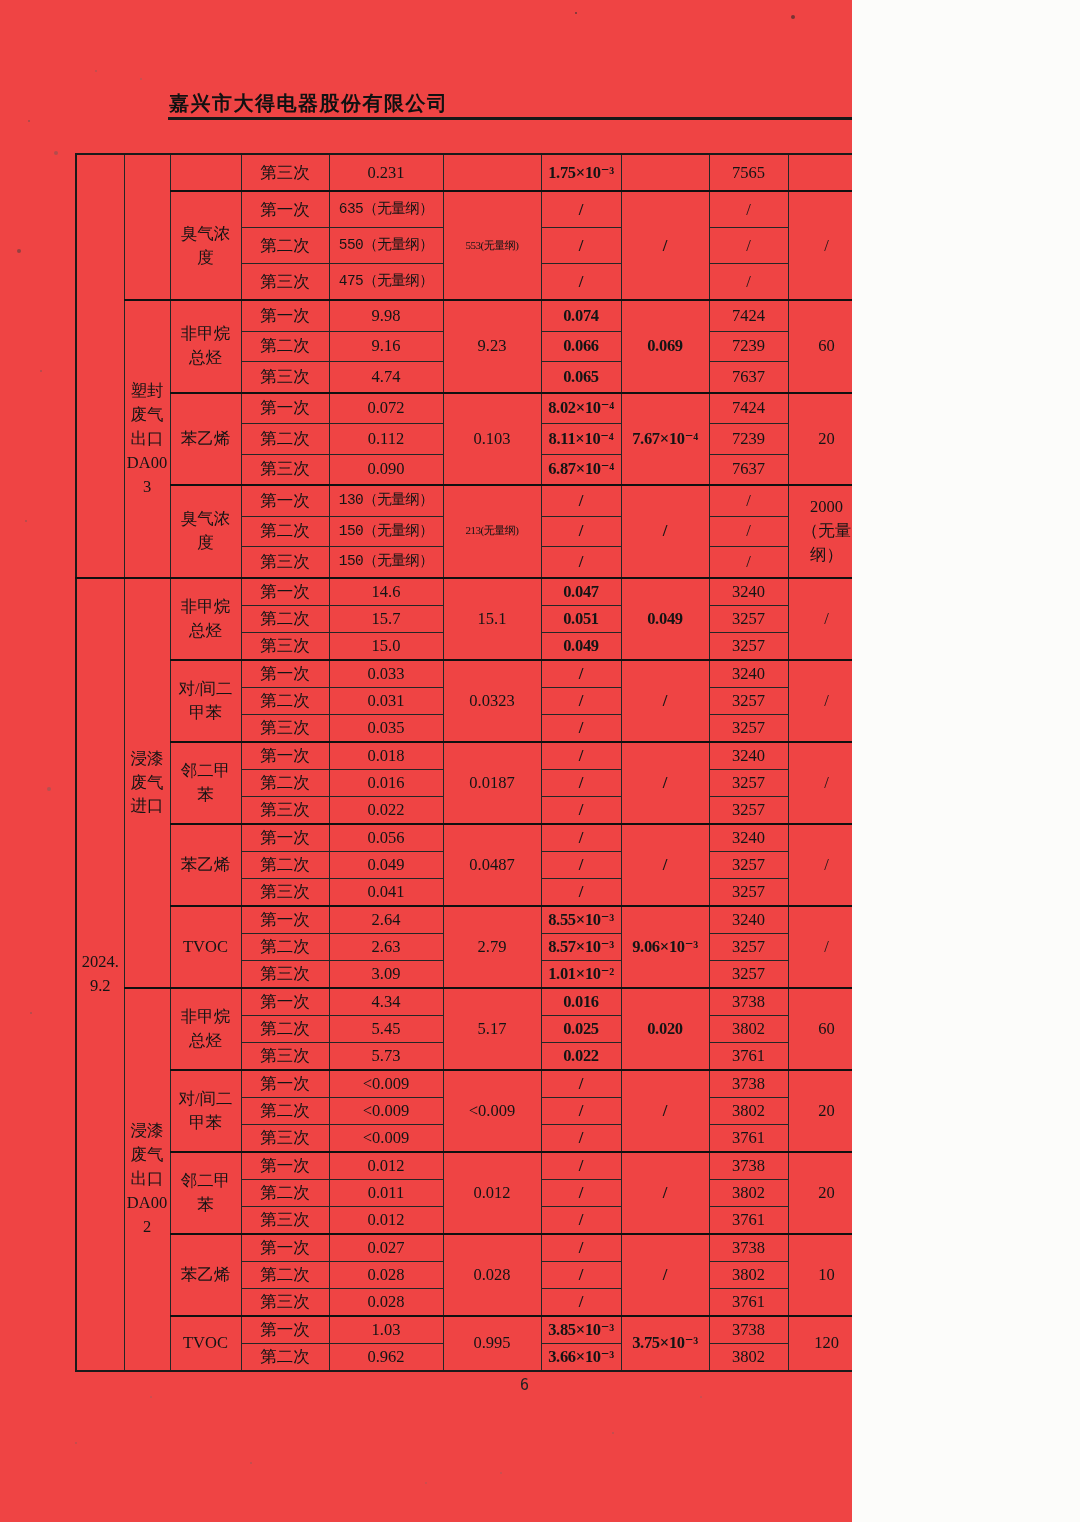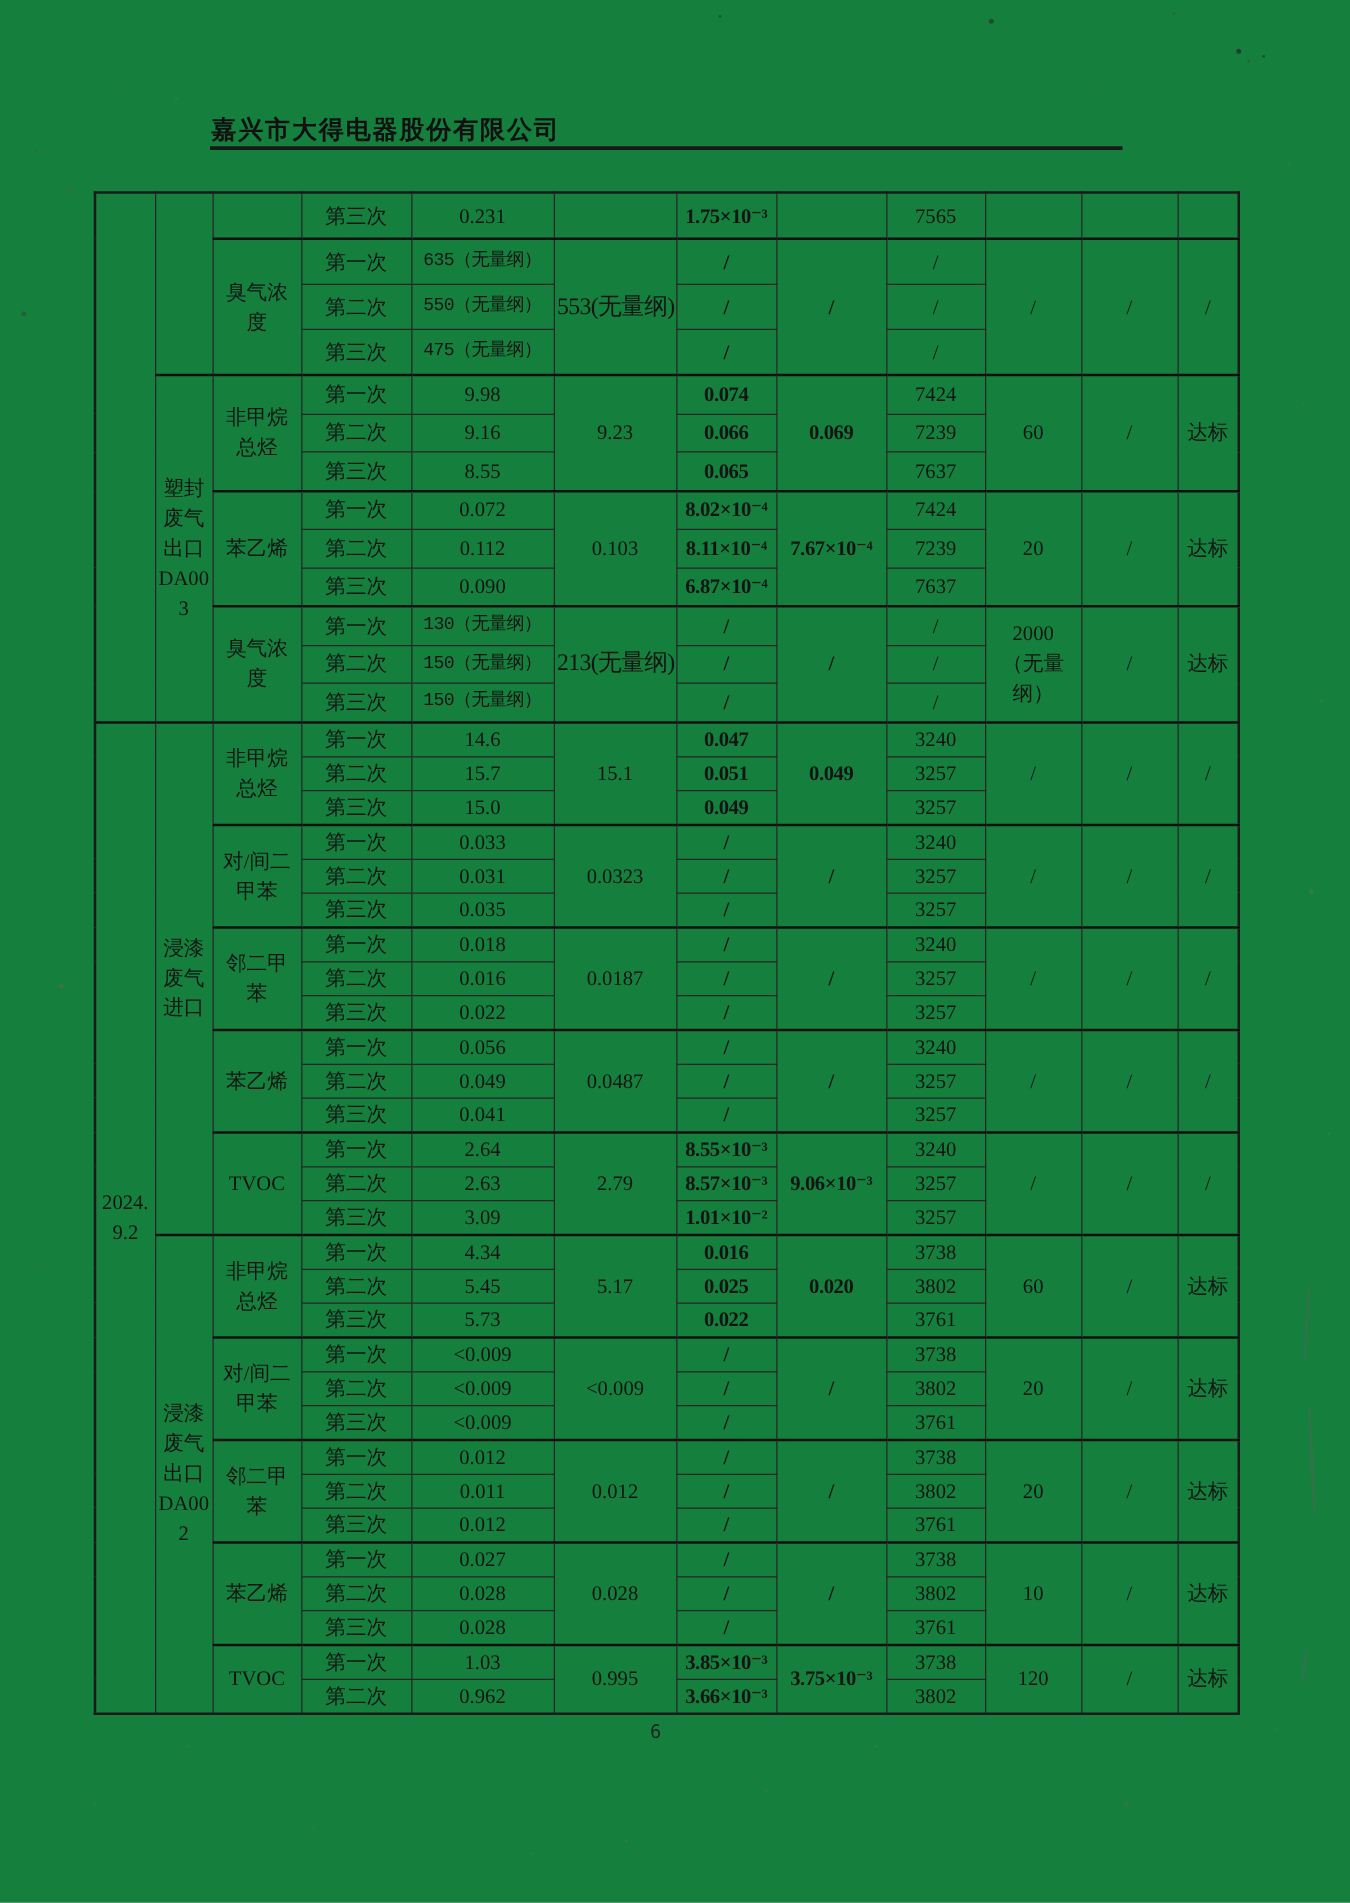--- a/index.html
+++ b/index.html
@@ -3,22 +3,22 @@
 <meta charset="utf-8">
 <style>
   html,body{margin:0;padding:0;}
   body{
     background:#fcfcfa;
     font-family:"Liberation Serif","DejaVu Serif",serif;
     color:#141414;
   }
   .page{
     position:relative;
-    width:1080px;height:1522px;
-    background:#15803d;
+    width:852px;height:1522px;
+    background:#ef4444;
     overflow:hidden;
   }
   
   .company{
     position:absolute;left:169px;top:90px;
     font-size:20px;font-weight:bold;letter-spacing:1.5px;
     color:#111;
     white-space:nowrap;
   }
   .header-rule{
@@ -42,21 +42,21 @@
     line-height:1.45;
   }
   tr.block-start td{border-top:2px solid #101010;}
   tr.sec-a td{height:35px;}
   tr.sec-b td{height:29.5px;}
   tr.sec-c td,tr.sec-d td{height:26px;}
   td.c-date,td.c-point,td.c-pollutant,td.c-limit{white-space:pre-line;line-height:1.5;}
   td.c-rate,td.c-ravg{font-size:14.5px;letter-spacing:-0.3px;font-weight:bold;}
   td.dim{font-size:14.5px;}
   td.c-conc.dim{white-space:nowrap;letter-spacing:-0.5px;font-size:14.5px;font-family:Liberation Mono, monospace;}
-  td.c-cavg.dim{white-space:nowrap;letter-spacing:-0.5px;font-size:19px;}
+  td.c-cavg.dim{white-space:nowrap;letter-spacing:-0.5px;font-size:11px;}
   
   .page-number{
     position:absolute;left:520px;top:1376px;
     font-size:15px;color:#222;
     font-family:"DejaVu Sans Mono","Liberation Mono",monospace;
   }
   
   .noise{
     position:absolute;left:0;top:0;width:2px;height:2px;border-radius:50%;
     background:transparent;
@@ -178,21 +178,21 @@
           <td class="c-result" rowspan="3">达标</td>
         </tr>
         <tr class="sec-b">
           <td class="c-round">第二次</td>
           <td class="c-conc">9.16</td>
           <td class="c-rate">0.066</td>
           <td class="c-flow">7239</td>
         </tr>
         <tr class="sec-b">
           <td class="c-round">第三次</td>
-          <td class="c-conc">8.55</td>
+          <td class="c-conc">4.74</td>
           <td class="c-rate">0.065</td>
           <td class="c-flow">7637</td>
         </tr>
         <tr class="sec-b block-start">
           <td class="c-pollutant" rowspan="3">苯乙烯</td>
           <td class="c-round">第一次</td>
           <td class="c-conc">0.072</td>
           <td class="c-cavg" rowspan="3">0.103</td>
           <td class="c-rate">8.02×10⁻⁴</td>
           <td class="c-ravg" rowspan="3">7.67×10⁻⁴</td>

